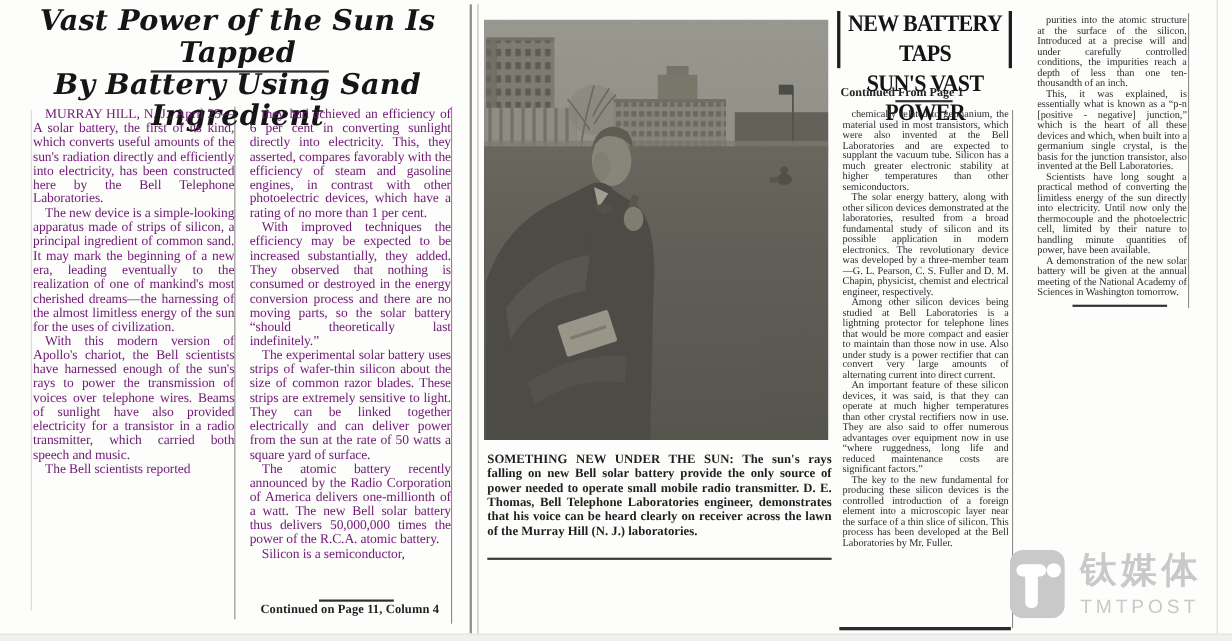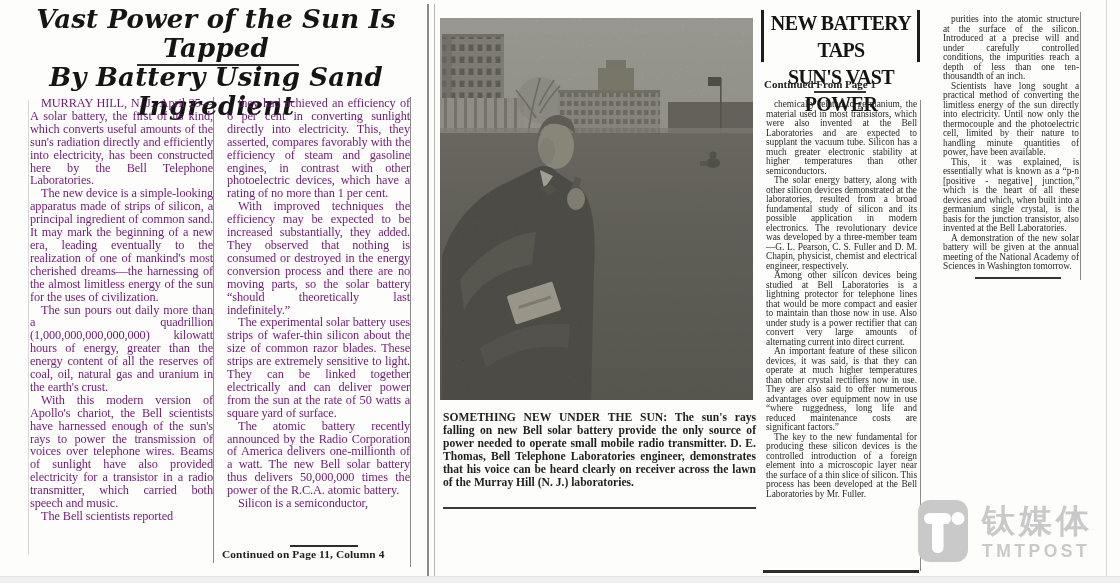--- a/index.html
+++ b/index.html
@@ -20,21 +20,21 @@
     position:absolute;left:8px;top:70px;width:416px;text-align:center;
     font-size:9.8px;font-weight:bold;color:#2a2a2a;letter-spacing:.3px;
   }
   .col{position:absolute;overflow:hidden;}
   .col p{margin:0;text-align:justify;text-indent:11px;hyphens:none;}
   .col1,.col2{font-size:12.3px;line-height:12.9px;letter-spacing:-.1px;color:#701a75;}
   .col1{left:30px;top:97px;width:183px;height:466px;}
   .col2{left:227px;top:97px;width:183px;height:448px;}
   .cont-rule{position:absolute;left:290px;top:545px;width:68px;height:1.5px;background:#2e2e2e;}
   .continued-note{
-    position:absolute;left:222px;top:548px;width:192px;text-align:left;
+    position:absolute;left:222px;top:548px;width:192px;text-align:center;
     font-weight:bold;font-size:11.4px;color:#1f1f1f;letter-spacing:.1px;
   }
   
   .photo{position:absolute;left:440px;top:18px;width:313px;height:382px;}
   .caption{
     position:absolute;left:443px;top:411px;width:313px;margin:0;
     font-weight:bold;font-size:11.6px;line-height:13px;text-align:justify;color:#1f1f1f;
   }
   .caption-rule{position:absolute;left:443px;top:507px;width:313px;height:2px;background:#3a3a3a;}
   
@@ -56,38 +56,37 @@
   .col3-bottom-rule{position:absolute;left:763px;top:570px;width:156px;height:2.5px;background:#2c2c2c;}
   
   .vrule{position:absolute;background:rgba(45,45,45,.55);width:1px;}
   .vrule.thick{width:2.5px;background:#1d1d1d;}
   .vrule.faint{background:rgba(0,0,0,.14);}
   .bottom-strip{position:absolute;left:0;top:576px;width:1120px;height:7px;background:#f0f0ee;border-top:1px solid #e2e2e0;}
   
   .watermark{position:absolute;left:918px;top:500px;display:flex;align-items:flex-start;gap:14px;}
   .wm-logo{width:50px;height:62px;}
   .wm-text{padding-top:4px;}
-  .wm-cn{font-family:Liberation Sans, sans-serif;font-weight:bold;font-size:33px;line-height:34px;color:#c9c9c9;letter-spacing:4px;}
-  .wm-en{font-family:"Liberation Sans","DejaVu Sans",sans-serif;font-weight:bold;font-size:17.5px;color:#c9c9c9;letter-spacing:3.5px;margin-top:3px;}
+  .wm-cn{font-family:Liberation Mono, monospace;font-weight:bold;font-size:33px;line-height:34px;color:#c9c9c9;letter-spacing:4px;}
+  .wm-en{font-family:"Liberation Sans","DejaVu Sans",sans-serif;font-weight:normal;font-size:17.5px;color:#c9c9c9;letter-spacing:3.5px;margin-top:3px;}
 </style>
 </head>
 <body>
 
 <div class="page">
 
   <h1 class="main-headline">
     <span>Vast Power of the Sun Is Tapped</span><br>
     <span>By Battery Using Sand Ingredient</span>
   </h1>
   <div class="head-rule"></div>
 
   <div class="col col1">
     <p>MURRAY HILL, N. J., April 25—A solar battery, the first of its kind, which converts useful amounts of the sun's radiation directly and efficiently into electricity, has been constructed here by the Bell Telephone Laboratories.</p>
     <p>The new device is a simple-looking apparatus made of strips of silicon, a principal ingredient of common sand. It may mark the beginning of a new era, leading eventually to the realization of one of mankind's most cherished dreams—the harnessing of the almost limitless energy of the sun for the uses of civilization.</p>
-    <p>The sun pours out daily more than a quadrillion (1,000,000,000,000,000) kilowatt hours of energy, greater than the energy content of all the reserves of coal, oil, natural gas and uranium in the earth's crust.</p>
     <p>With this modern version of Apollo's chariot, the Bell scientists have harnessed enough of the sun's rays to power the transmission of voices over telephone wires. Beams of sunlight have also provided electricity for a transistor in a radio transmitter, which carried both speech and music.</p>
     <p>The Bell scientists reported</p>
   </div>
 
   <div class="col col2">
     <p>they had achieved an efficiency of 6 per cent in converting sunlight directly into electricity. This, they asserted, compares favorably with the efficiency of steam and gasoline engines, in contrast with other photoelectric devices, which have a rating of no more than 1 per cent.</p>
     <p>With improved techniques the efficiency may be expected to be increased substantially, they added. They observed that nothing is consumed or destroyed in the energy conversion process and there are no moving parts, so the solar battery “should theoretically last indefinitely.”</p>
     <p>The experimental solar battery uses strips of wafer-thin silicon about the size of common razor blades. These strips are extremely sensitive to light. They can be linked together electrically and can deliver power from the sun at the rate of 50 watts a square yard of surface.</p>
     <p>The atomic battery recently announced by the Radio Corporation of America delivers one-millionth of a watt. The new Bell solar battery thus delivers 50,000,000 times the power of the R.C.A. atomic battery.</p>
     <p>Silicon is a semiconductor,</p>
@@ -192,22 +191,22 @@
     <p>chemically related to germanium, the material used in most transistors, which were also invented at the Bell Laboratories and are expected to supplant the vacuum tube. Silicon has a much greater electronic stability at higher temperatures than other semiconductors.</p>
     <p>The solar energy battery, along with other silicon devices demonstrated at the laboratories, resulted from a broad fundamental study of silicon and its possible application in modern electronics. The revolutionary device was developed by a three-member team —G. L. Pearson, C. S. Fuller and D. M. Chapin, physicist, chemist and electrical engineer, respectively.</p>
     <p>Among other silicon devices being studied at Bell Laboratories is a lightning protector for telephone lines that would be more compact and easier to maintain than those now in use. Also under study is a power rectifier that can convert very large amounts of alternating current into direct current.</p>
     <p>An important feature of these silicon devices, it was said, is that they can operate at much higher temperatures than other crystal rectifiers now in use. They are also said to offer numerous advantages over equipment now in use “where ruggedness, long life and reduced maintenance costs are significant factors.”</p>
     <p>The key to the new fundamental for producing these silicon devices is the controlled introduction of a foreign element into a microscopic layer near the surface of a thin slice of silicon. This process has been developed at the Bell Laboratories by Mr. Fuller.</p>
   </div>
   <div class="col3-bottom-rule"></div>
 
   <div class="col col4">
     <p>purities into the atomic structure at the surface of the silicon. Introduced at a precise will and under carefully controlled conditions, the impurities reach a depth of less than one ten-thousandth of an inch.</p>
+    <p>This, it was explained, is essentially what is known as a “p-n [positive - negative] junction,” which is the heart of all these devices and which, when built into a germanium single crystal, is the basis for the junction transistor, also invented at the Bell Laboratories.</p>
     <p>Scientists have long sought a practical method of converting the limitless energy of the sun directly into electricity. Until now only the thermocouple and the photoelectric cell, limited by their nature to handling minute quantities of power, have been available.</p>
-    <p>This, it was explained, is essentially what is known as a “p-n [positive - negative] junction,” which is the heart of all these devices and which, when built into a germanium single crystal, is the basis for the junction transistor, also invented at the Bell Laboratories.</p>
     <p>A demonstration of the new solar battery will be given at the annual meeting of the National Academy of Sciences in Washington tomorrow.</p>
   </div>
   <div class="end-rule"></div>
 
   <div class="vrule" style="left:919.5px;top:100px;height:471px;"></div>
   <div class="vrule" style="left:1080px;top:12px;height:268px;"></div>
   <div class="vrule faint" style="left:1106px;top:0;height:576px;"></div>
 
   <div class="bottom-strip"></div>
 

